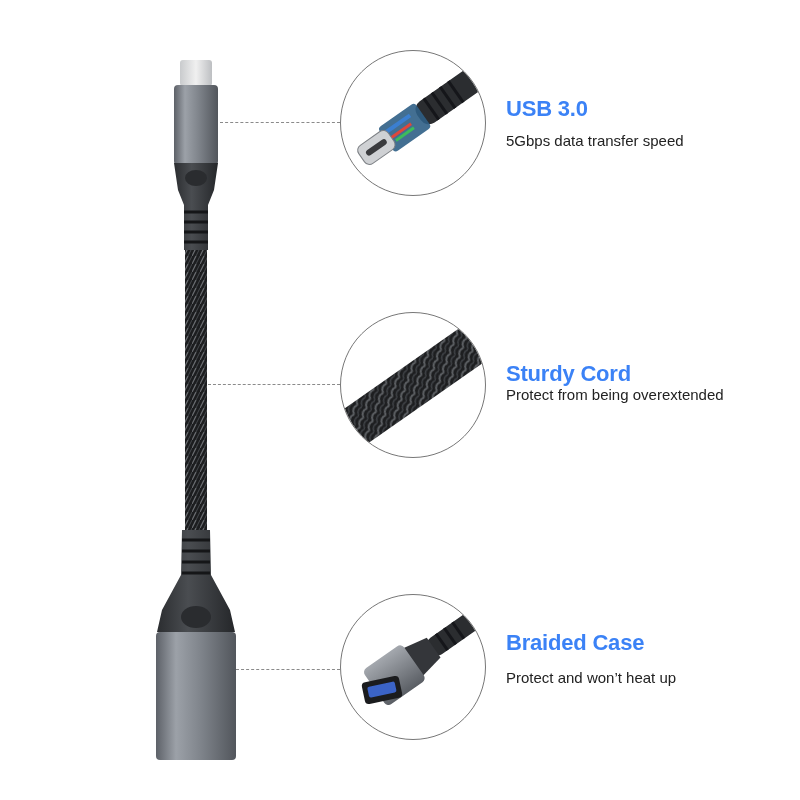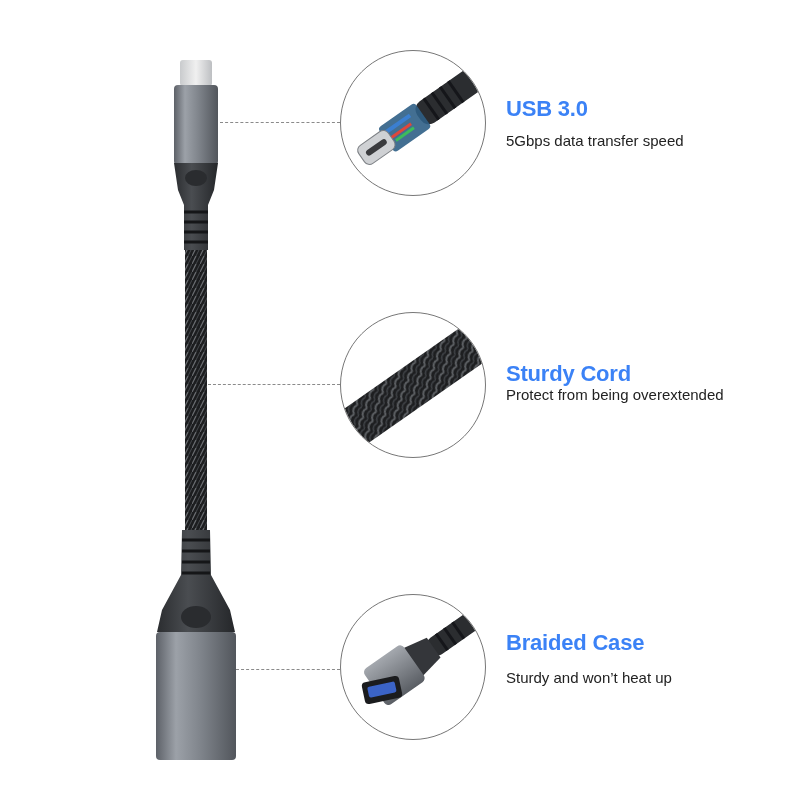--- a/index.html
+++ b/index.html
@@ -132,13 +132,13 @@
   </svg>
 </div>
 
 <div class="feat-title" style="left:506px;top:96px;">USB 3.0</div>
 <div class="feat-desc" style="left:506px;top:132px;">5Gbps data transfer speed</div>
 
 <div class="feat-title" style="left:506px;top:361px;">Sturdy Cord</div>
 <div class="feat-desc" style="left:506px;top:386px;">Protect from being overextended</div>
 
 <div class="feat-title" style="left:506px;top:630px;">Braided Case</div>
-<div class="feat-desc" style="left:506px;top:669px;">Sturdy and won’t heat up</div>
+<div class="feat-desc" style="left:506px;top:669px;">Protect and won’t heat up</div>
 
 </body></html>

